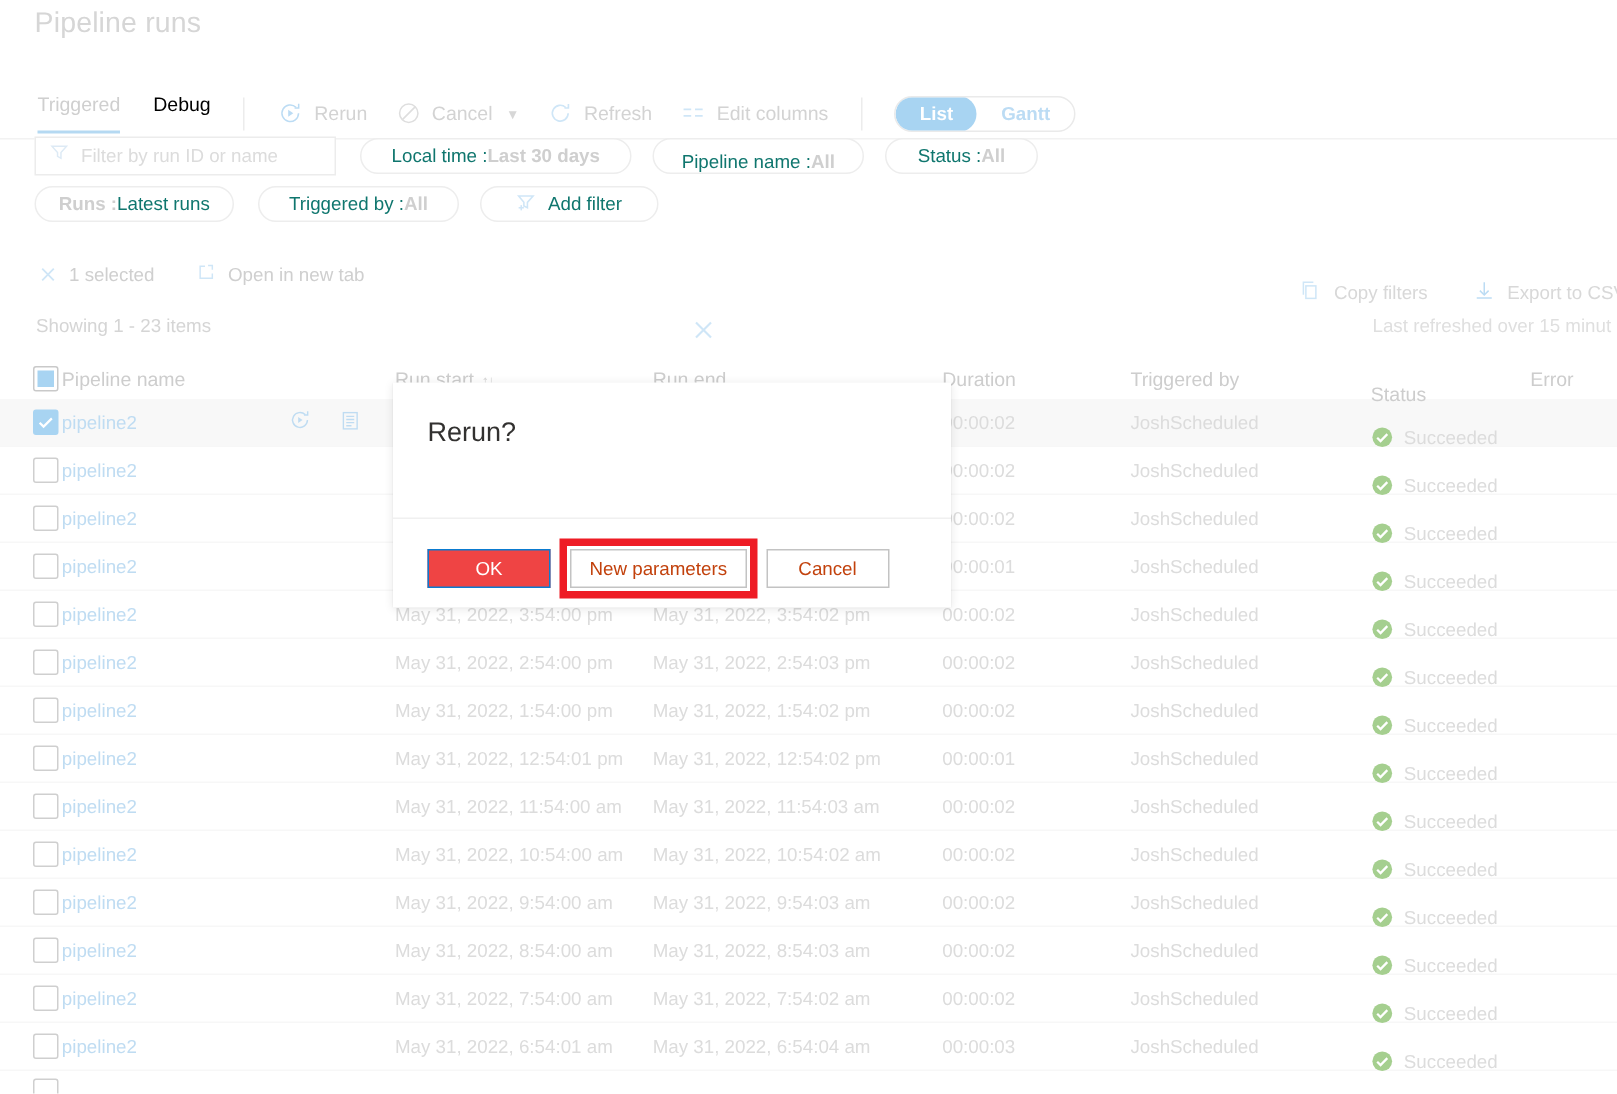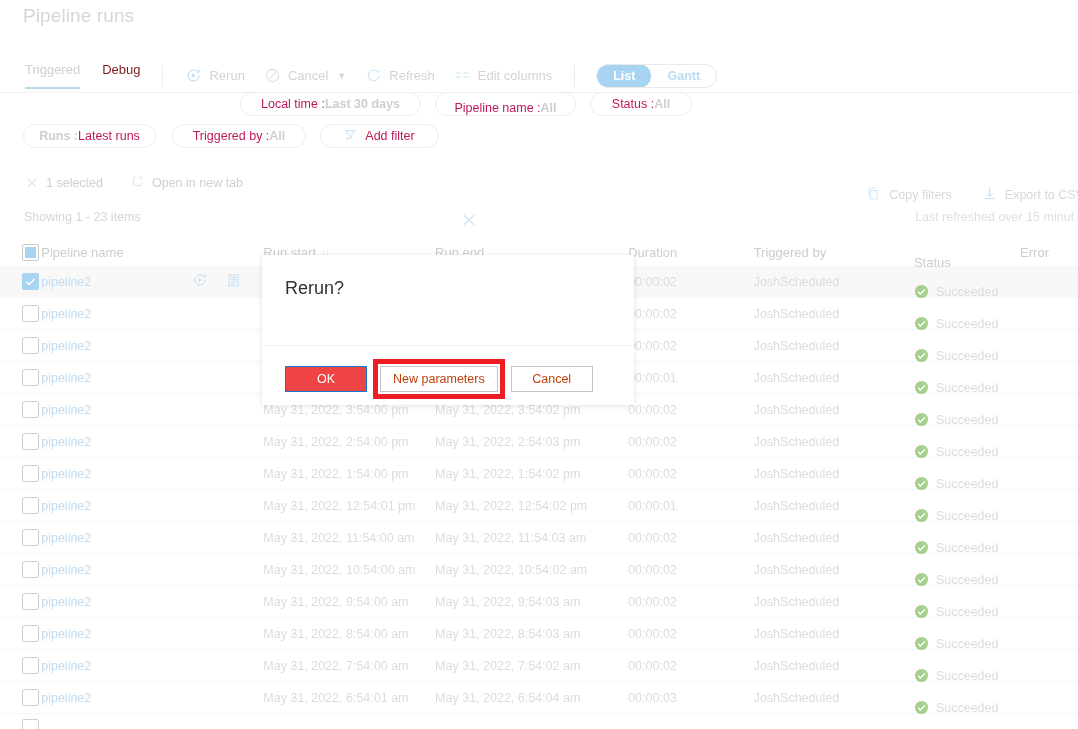--- a/index.html
+++ b/index.html
@@ -17,21 +17,21 @@
     font-size: 19px; color: #d6d6d6; letter-spacing: .1px;
   }
 
   
   .cmdbar {
     position: absolute; left: 0; top: 43px; width: 1078px; height: 34px;
     border-bottom: 1px solid #f2f2f2;
     display: flex; align-items: center; margin-top: 16px;
   }
   .pivot {
-    font-size: 13px; color: #7f1d1d; padding: 0 0 6px 0; margin-left: 25px;
+    font-size: 13px; color: #000000; padding: 0 0 6px 0; margin-left: 25px;
     position: relative; height: 27px; display:flex; align-items:flex-start;
   }
   .pivot.active { color: #cfcfcf; }
   .pivot.active::after {
     content:""; position:absolute; left:0; right:0; bottom:0;
     height:2px; background:#b5d9f2;
   }
   .pivot-debug { margin-left: 22px; }
   .cmd-sep { width:1px; height:22px; background:#ececec; margin-left:22px; }
 
@@ -63,21 +63,21 @@
     display:flex; align-items:center; padding-left:9px; gap:8px;
   }
   .searchbox .ph { font-size:12.5px; color:#dcdcdc; }
   .pill {
     position:absolute; height:24px; border:1px solid #ededed; border-radius:13px;
     display:flex; align-items:center; justify-content:center;
     padding: 0 14px; font-size:12.5px; color:#d8d8d8; background:#fff;
     white-space:nowrap; gap:0;
   }
   .pill b { color:#cfcfcf; font-weight:bold; }
-  .pill .lbl { color:#be185d; }
+  .pill .lbl { color:#0f766e; }
 
   .p-localtime { left:240px; top:10px; width:181px; }
   .p-pipename  { left:435px; top:10px; width:141px;align-items:flex-end; }
   .p-status    { left:590px; top:10px; width:102px; }
   .p-runs      { left:23px;  top:42px; width:133px; }
   .p-trigby    { left:172px; top:42px; width:134px; }
   .p-addfilter { left:320px; top:42px; width:119px; gap:7px; }
 
   .clearx { position:absolute; left:461px; top:130px; width:16px; height:16px; }
 
@@ -221,20 +221,28 @@
       <div class="seg-item on">
         <span>List</span>
       </div>
       <div class="seg-item">
         <span>Gantt</span>
       </div>
     </div>
   </div>
 
   <div class="filterbar">
+    <div class="searchbox">
+      <span>
+        <svg viewBox="0 0 16 16" width="13" height="13" fill="none" stroke="#ddeaf5" stroke-width="1.2">
+          <path d="M2 3h12l-4.6 5.2V13L6.6 11.4V8.2z"></path>
+        </svg>
+      </span>
+      <span class="ph">Filter by run ID or name</span>
+    </div>
 
     <div class="pill p-localtime">
       <span class="lbl">Local time : </span>
         <b>Last 30 days</b>
     </div>
     <div class="pill p-pipename">
       <span class="lbl">Pipeline name : </span>
         <b>All</b>
     </div>
     <div class="pill p-status">

